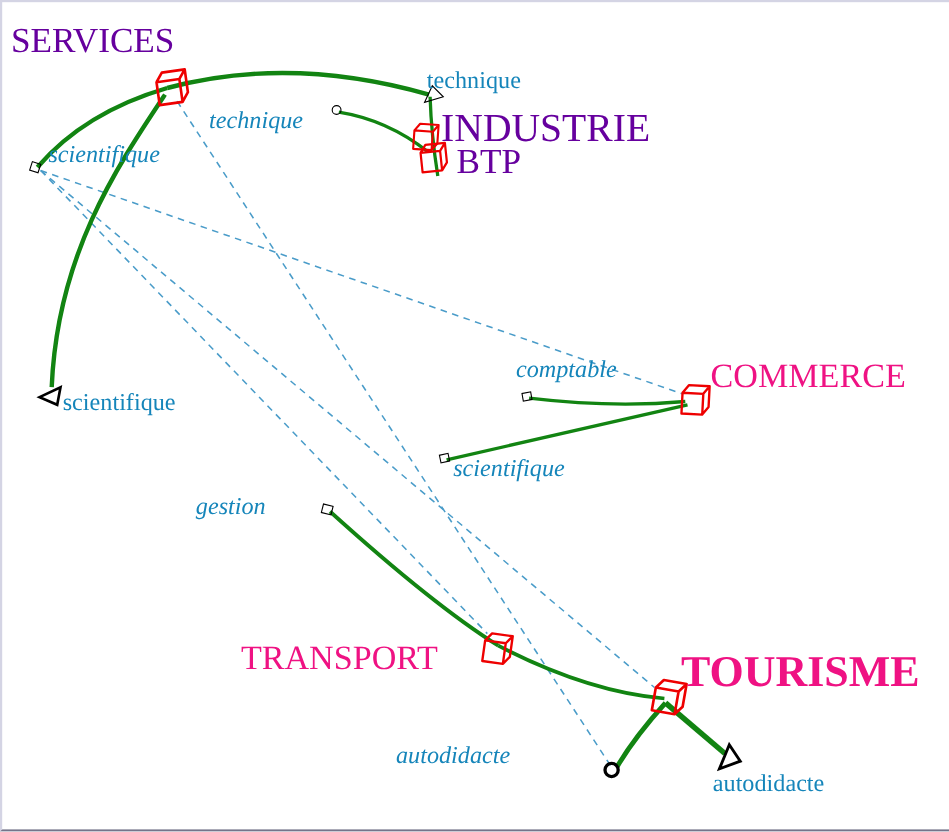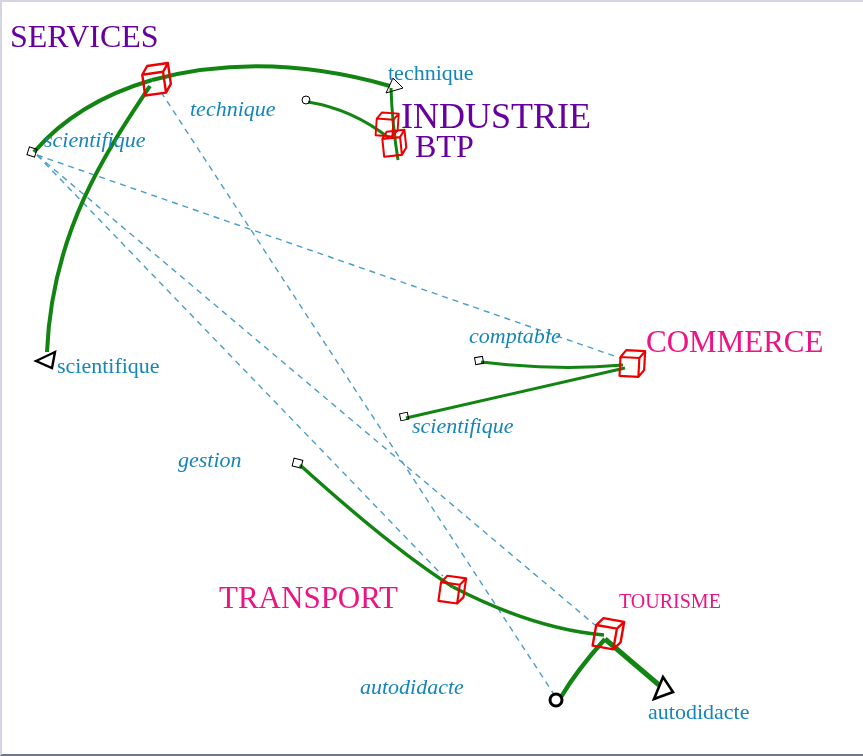--- a/index.html
+++ b/index.html
@@ -77,21 +77,21 @@
     <rect class="mk" x="291" y="457" width="9" height="8" fill="#000" transform="rotate(14 295 461)"></rect>
     <circle class="mk" cx="554" cy="698" r="6" fill="#fff" stroke-width="3"></circle>
     <polygon class="mk" points="661,675 652,697 671,690" fill="#fff" stroke-width="2.6"></polygon>
   </svg>
 
   <div class="lbl cat-purple" style="left:8px;top:18px;font-size:32px;">SERVICES</div>
   <div class="lbl cat-purple" style="left:399px;top:96px;">INDUSTRIE</div>
   <div class="lbl cat-purple" style="left:413px;top:128px;font-size:32px;">BTP</div>
   <div class="lbl cat-pink" style="left:217px;top:580px;">TRANSPORT</div>
   <div class="lbl cat-pink" style="left:644px;top:324px;">COMMERCE</div>
-  <div class="lbl cat-pink" style="left:617px;top:589px;font-size:20px;">TOURISME</div>
+  <div class="lbl cat-pink" style="left:617px;top:589px;font-size:40px;font-weight:bold;">TOURISME</div>
 
   <div class="lbl attr attr-sm" style="left:386px;top:60px;">technique</div>
   <div class="lbl attr attr-it attr-sm" style="left:188px;top:96px;">technique</div>
   <div class="lbl attr attr-it" style="left:42px;top:127px;">scientifique</div>
   <div class="lbl attr" style="left:55px;top:353px;">scientifique</div>
   <div class="lbl attr attr-it" style="left:467px;top:323px;">comptable</div>
   <div class="lbl attr attr-it" style="left:410px;top:413px;">scientifique</div>
   <div class="lbl attr attr-it" style="left:176px;top:447px;">gestion</div>
   <div class="lbl attr attr-it" style="left:358px;top:674px;">autodidacte</div>
   <div class="lbl attr" style="left:646px;top:699px;">autodidacte</div>

